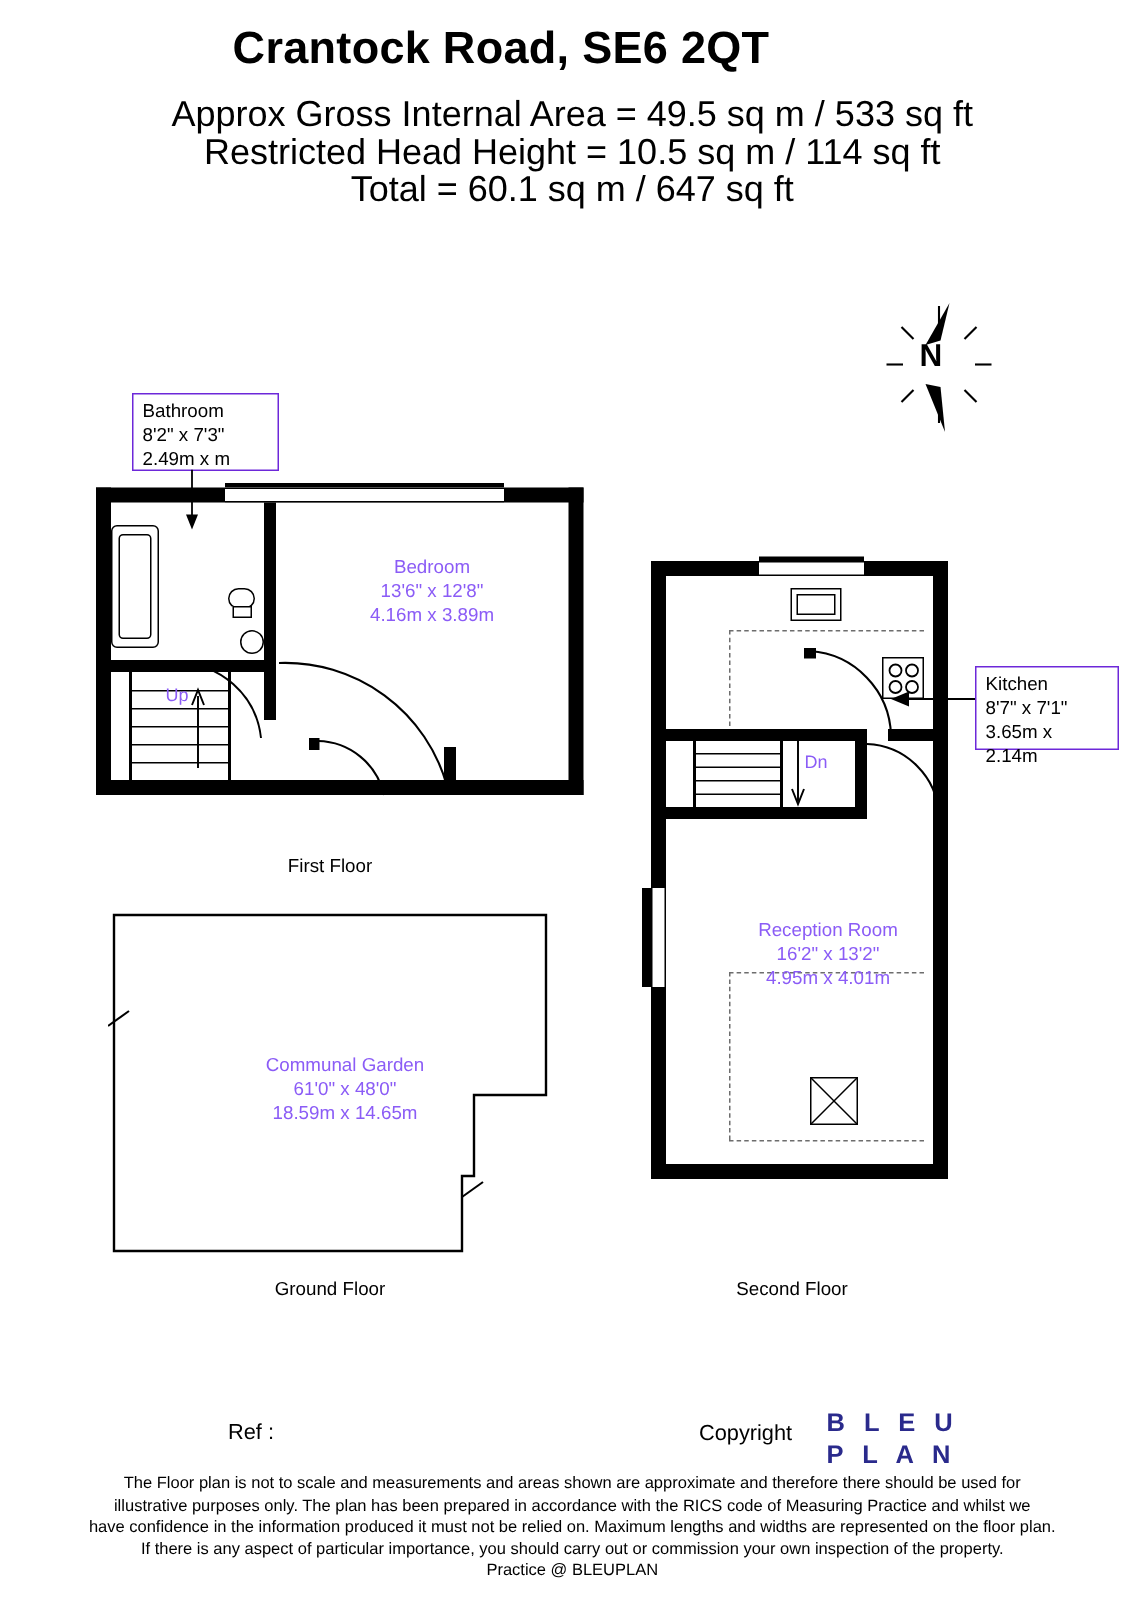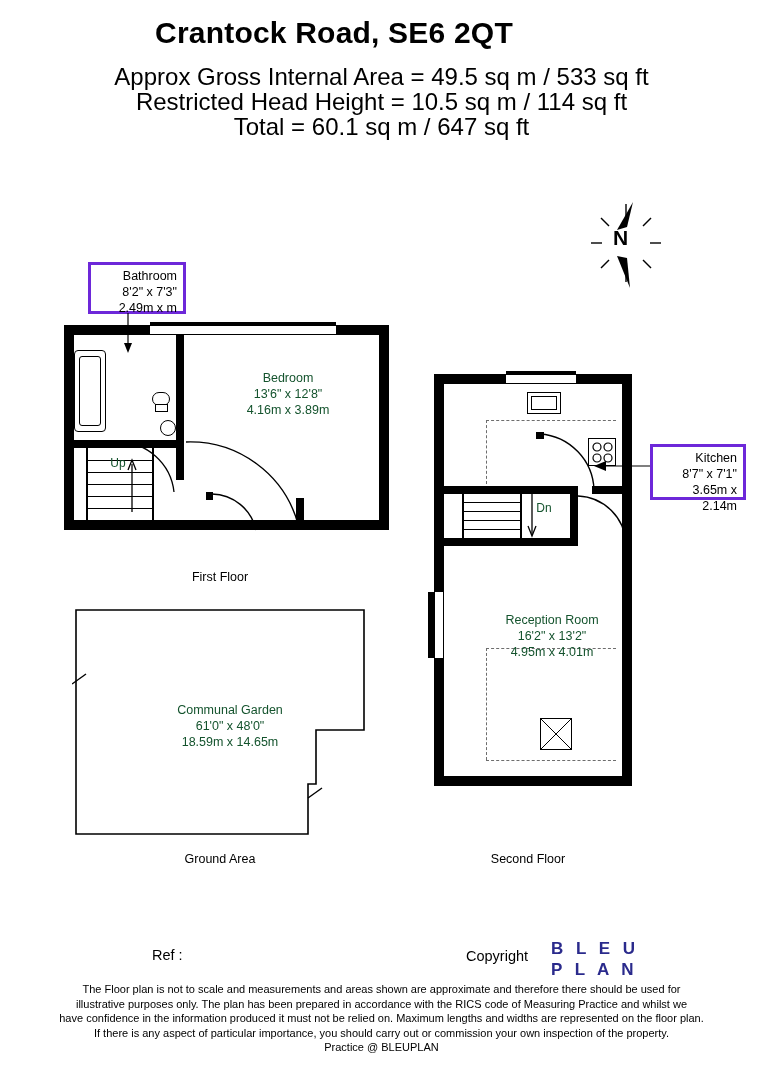--- a/index.html
+++ b/index.html
@@ -83,33 +83,33 @@
   }
   .thinline {
     position: absolute;
     background: #000;
   }
   .room-label {
     position: absolute;
     text-align: center;
     font-size: 12.5px;
     line-height: 16px;
-    color: #14532d;
+    color: #8b5cf6;
   }
   .floor-caption {
     position: absolute;
     text-align: center;
     font-size: 12.5px;
     width: 200px;
   }
   .callout {
     position: absolute;
-    border: 3px solid #6d28d9;
+    border: 1px solid #6d28d9;
     background: #fff;
-    text-align: right;
+    text-align: left;
     font-size: 12.5px;
     line-height: 16px;
     padding: 3px 6px;
     box-sizing: border-box;
   }
   .fixture {
     position: absolute;
     border: 1.5px solid #000;
     box-sizing: border-box;
     background: #fff;
@@ -349,21 +349,21 @@
       <line x1="0" y1="78" x2="14" y2="68" stroke="#000" stroke-width="1.4"></line>
       <line x1="236" y1="192" x2="250" y2="182" stroke="#000" stroke-width="1.4"></line>
     </svg>
 
     <div class="room-label" style="left:130px; top:702px; width:200px;">
       <div>Communal Garden</div>
       <div>61'0" x 48'0"</div>
       <div>18.59m x 14.65m</div>
     </div>
 
-    <div class="floor-caption" style="left:120px; top:852px;">Ground Area</div>
+    <div class="floor-caption" style="left:120px; top:852px;">Ground Floor</div>
   </div>
 
   <div class="ref">Ref  :</div>
   <div class="copyright">Copyright</div>
   <div class="brand">
     <div>B L E U</div>
     <div>P L A N</div>
   </div>
 
   <div class="disclaimer">

